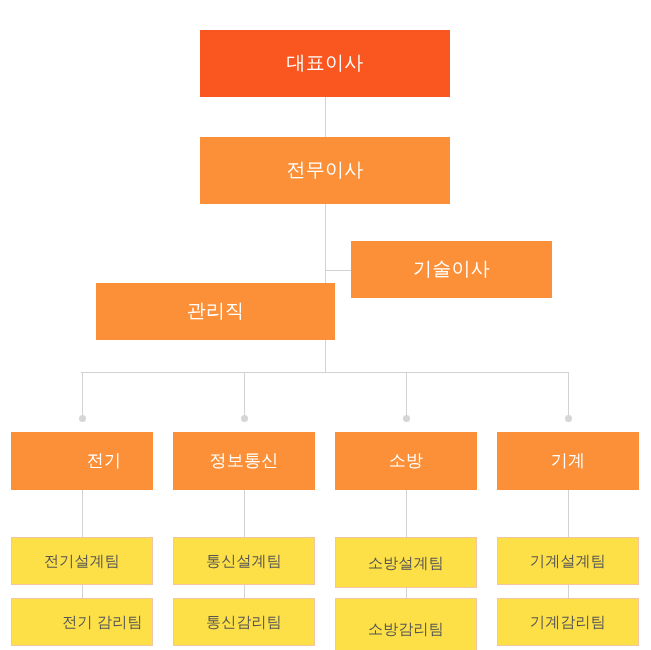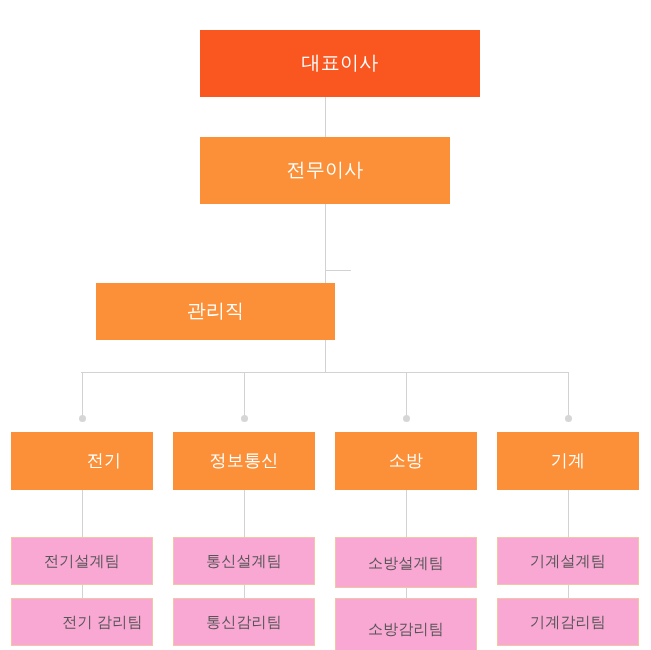--- a/index.html
+++ b/index.html
@@ -42,21 +42,21 @@
     color: #ffffff;
     font-size: 19px;
     text-align: center;
   }
   .node.level-dept {
     background: #fb9038;
     color: #ffffff;
     font-size: 17px;
   }
   .node.level-team {
-    background: #f9a8d4;
+    background: #fde047;
     border: 1px solid #f2c5a4;
     color: #555555;
     font-size: 15px;
   }
 
   
   .conn {
     position: absolute;
     background: #d2d2d2;
     z-index: 1;
@@ -71,34 +71,37 @@
     border-radius: 50%;
     background: #d6d6d6;
     z-index: 3;
   }
 </style>
 </head>
 <body>
 
 <div id="org-chart">
 
-  <div class="node level-ceo" style="left:200px; top:30px; width:280px; height:67px;">
+  <div class="node level-ceo" style="left:200px; top:30px; width:250px; height:67px;">
     <span>대표이사</span>
   </div>
 
   <div class="conn v" style="left:325px; top:97px; height:40px;"></div>
 
   <div class="node level-exec" style="left:200px; top:137px; width:250px; height:67px;">
     <span>전무이사</span>
   </div>
 
   <div class="conn v" style="left:325px; top:204px; height:169px;"></div>
 
   <div class="conn h" style="left:325px; top:270px; width:26px;"></div>
 
+  <div class="node level-exec" style="left:351px; top:241px; width:201px; height:57px;">
+    <span>기술이사</span>
+  </div>
 
   <div class="conn h" style="left:297px; top:311px; width:29px;"></div>
 
   <div class="node level-exec" style="left:96px; top:283px; width:239px; height:57px;">
     <span>관리직</span>
   </div>
 
   <div class="conn h" style="left:81px; top:372px; width:488px;"></div>
 
   <div id="dept-layer">

